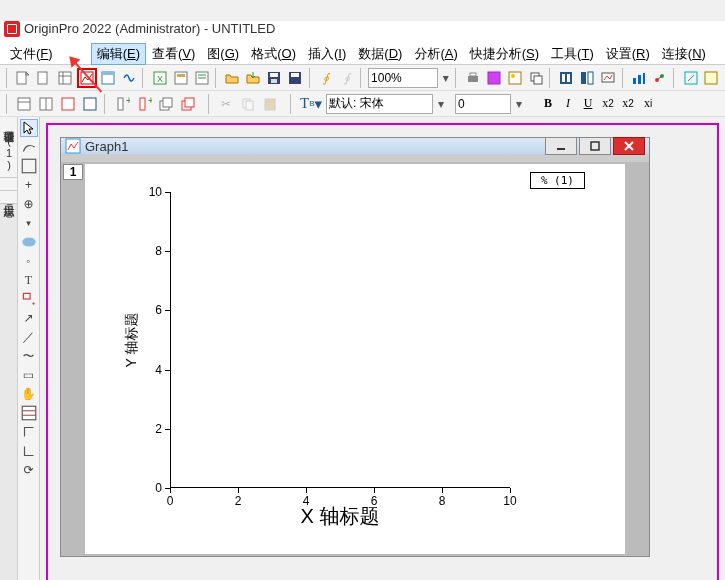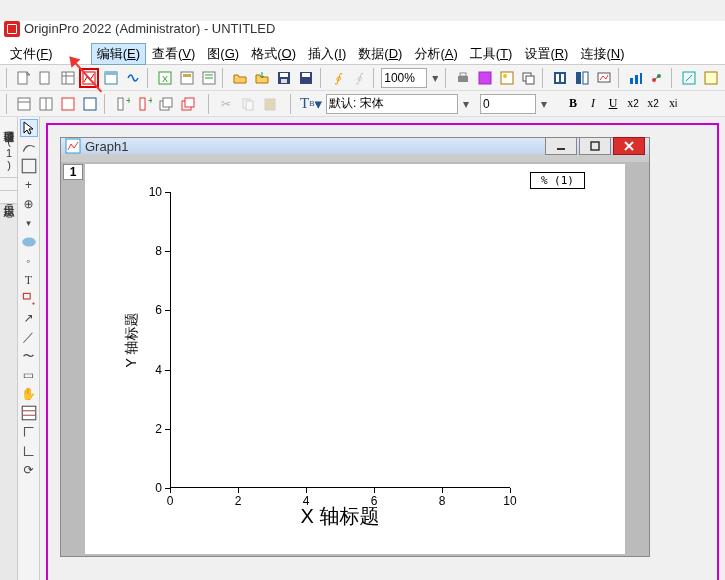--- a/index.html
+++ b/index.html
@@ -74,20 +74,21 @@
 
 <div class="menubar" id="menubar">
     <span class="menu-item">文件(<span class="underline">F</span>)</span>
     <span class="menu-item sel">编辑(<span class="underline">E</span>)</span>
     <span class="menu-item">查看(<span class="underline">V</span>)</span>
     <span class="menu-item">图(<span class="underline">G</span>)</span>
     <span class="menu-item">格式(<span class="underline">O</span>)</span>
     <span class="menu-item">插入(<span class="underline">I</span>)</span>
     <span class="menu-item">数据(<span class="underline">D</span>)</span>
     <span class="menu-item">分析(<span class="underline">A</span>)</span>
+    <span class="menu-item">快捷分析(<span class="underline">S</span>)</span>
     <span class="menu-item">工具(<span class="underline">T</span>)</span>
     <span class="menu-item">设置(<span class="underline">R</span>)</span>
     <span class="menu-item">连接(<span class="underline">N</span>)</span>
   </div>
 
 <div class="toolbar">
   <span class="t-sep"></span>
   <span class="t-btn">
       <svg viewBox="0 0 16 16">
         <rect x="2" y="2" width="9" height="12" fill="#fff" stroke="#777"></rect>
@@ -173,21 +174,21 @@
       <svg viewBox="0 0 16 16">
         <text x="8" y="12" text-anchor="middle" font-size="12" fill="#e90" font-style="italic">∮</text>
       </svg>
     </span>
   <span class="t-btn" style="opacity:.4">
       <svg viewBox="0 0 16 16">
         <text x="8" y="12" text-anchor="middle" font-size="12" fill="#888" font-style="italic">∮</text>
       </svg>
     </span>
   <span class="t-sep"></span>
-  <input class="t-input" style="width: 46px;" value="100%">
+  <input class="t-input" style="width: 70px;" value="100%">
   <span class="t-btn" style="width:12px">▾</span>
   <span class="t-sep"></span>
   <span class="t-btn">
       <svg viewBox="0 0 16 16">
         <rect x="3" y="6" width="10" height="6" fill="#888"></rect>
         <rect x="5" y="3" width="6" height="3" fill="#fff" stroke="#888"></rect>
       </svg>
     </span>
   <span class="t-btn">
       <svg viewBox="0 0 16 16">
@@ -312,21 +313,21 @@
         <rect x="6" y="5" width="7" height="9" fill="#fff" stroke="#999"></rect>
       </svg>
     </span>
   <span class="t-btn" style="opacity:.4">
       <svg viewBox="0 0 16 16">
         <rect x="3" y="3" width="10" height="11" fill="#ca5" stroke="#999"></rect>
       </svg>
     </span>
   <span class="t-sep" style="margin-left:8px"></span>
   <span class="t-btn" style="font-family:serif; font-size:15px; color:#258; width:26px;">T<sub style="font-size:8px">B</sub>▾</span>
-  <input class="t-input" style="width: 132px;" value="默认: 宋体">
+  <input class="t-input" style="width: 107px;" value="默认: 宋体">
   <span class="t-btn" style="width:12px">▾</span>
   <input class="t-input" style="width: 56px; margin-left: 6px;" value="0">
   <span class="t-btn" style="width:12px">▾</span>
   <span style="width:10px"></span>
   <span class="fmt-btn fmt-b">B</span>
   <span class="fmt-btn fmt-i">I</span>
   <span class="fmt-btn fmt-u">U</span>
   <span class="fmt-btn">x<sup>2</sup></span>
   <span class="fmt-btn">x<sub>2</sub></span>
   <span class="fmt-btn">x<sup>i</sup></span>

